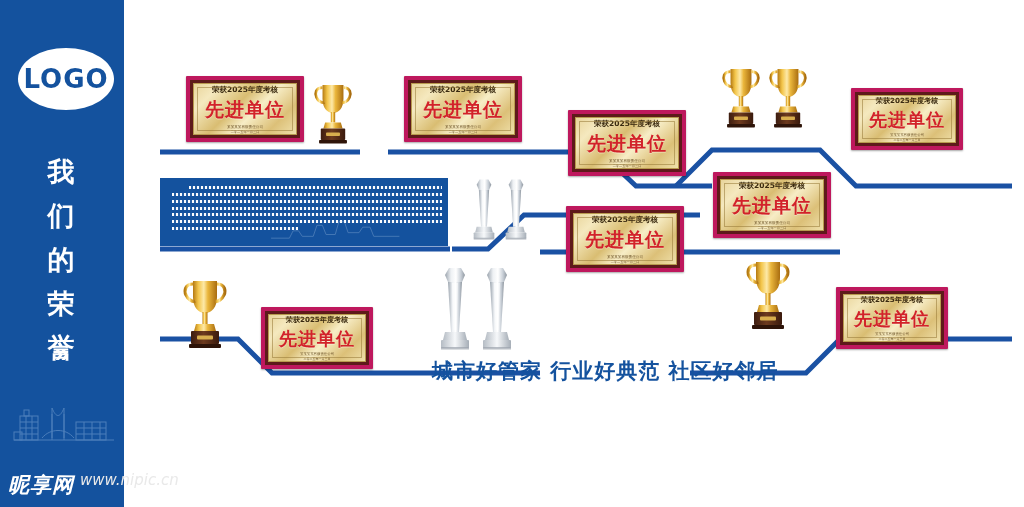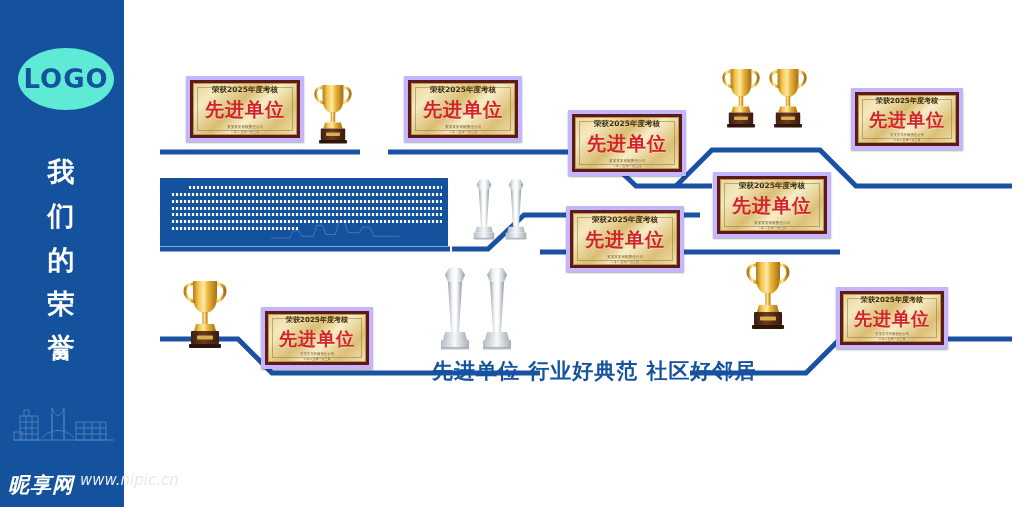--- a/index.html
+++ b/index.html
@@ -3,21 +3,21 @@
 <meta charset="utf-8">
 <style>
   html,body{margin:0;padding:0;background:#fff;}
   body{width:1024px;height:507px;position:relative;overflow:hidden;
        font-family:"Liberation Sans","DejaVu Sans",sans-serif;}
 
   #stage{position:absolute;left:0;top:0;width:1024px;height:507px;background:#ffffff;}
 
   
   .sidebar{position:absolute;left:0;top:0;width:124px;height:507px;background:#14529e;}
-  .logo-oval{position:absolute;left:18px;top:48px;width:96px;height:62px;background:#5eead4;
+  .logo-oval{position:absolute;left:18px;top:48px;width:96px;height:62px;background:#ffffff;
              border-radius:50%;display:flex;align-items:center;justify-content:center;}
   .logo-text{color:#14529e;font-size:26px;font-weight:700;letter-spacing:1px;
              font-family:"DejaVu Sans",sans-serif;}
   .side-title{position:absolute;left:0;top:150px;width:124px;text-align:center;color:#fff;}
   .side-title span{display:block;font-size:27px;font-weight:700;line-height:44px;letter-spacing:2px;}
   .chev{position:absolute;left:0;top:340px;width:124px;text-align:center;color:#fff;
         font-size:26px;font-weight:700;line-height:1;}
   .skyline{position:absolute;left:12px;top:392px;width:104px;height:62px;opacity:.45;}
 
   
@@ -27,21 +27,21 @@
   .wm-url{color:#e9e9e9;font-size:15px;font-style:italic;font-family:"DejaVu Sans",sans-serif;}
   .wm-right{position:absolute;right:6px;bottom:16px;background:#b4b4b4;color:#fff;
             font-size:12.5px;padding:5px 10px;letter-spacing:.2px;z-index:40;
             font-family:"DejaVu Sans",sans-serif;}
 
   
   #lines{position:absolute;left:0;top:0;width:1024px;height:507px;}
 
   
   .plaque{position:absolute;box-sizing:border-box;
-          border:4px solid #c4b5fd;background:#5e1a1a;
+          border:4px solid #be185d;background:#5e1a1a;
           box-shadow:0 1px 2px rgba(0,0,0,.35);
           border-radius:1px;padding:3px;}
   .plaque .inner{width:100%;height:100%;box-sizing:border-box;
           background:linear-gradient(135deg,#e8d49a 0%,#f5e9bf 18%,#d9bd72 42%,#f7edc6 58%,#dcc078 80%,#efe0ab 100%);
           border:1px solid #b79a4e;
           display:flex;flex-direction:column;align-items:center;justify-content:center;
           position:relative;overflow:hidden;}
   .plaque .inner:before{content:"";position:absolute;left:3px;top:3px;right:3px;bottom:3px;
           border:1px solid rgba(150,120,55,.55);pointer-events:none;}
   .pl-top{color:#3a2a10;font-weight:700;white-space:nowrap;
@@ -142,21 +142,21 @@
       <div class="ln" style="left: 4%; top: 22%; width: 94%;"></div>
       <div class="ln" style="left: 10%; top: 12%; width: 88%;"></div>
     <svg class="sky" viewBox="0 0 140 24">
       <g fill="none" stroke="#bcd4ee" stroke-width="1">
         <path d="M0 22 L20 22 L24 14 L30 14 L34 20 L46 20 L50 8 L56 8 L60 18 L70 18 L74 4 L80 4
                  L84 16 L96 16 L100 10 L108 10 L112 20 L140 20"></path>
       </g>
     </svg>
   </div>
 
-  <div class="slogan" id="slogan" style="left: 432px; top: 357px; font-size: 21px; letter-spacing: 1px;">先进单位  行业好典范  社区好邻居</div>
+  <div class="slogan" id="slogan" style="left: 432px; top: 357px; font-size: 21px; letter-spacing: 1px;">城市好管家  行业好典范  社区好邻居</div>
 
   <div class="wm-left">
     <span class="wm-cn">昵享网</span>
     <span class="wm-url">www.nipic.cn</span>
   </div>
 
 <div class="plaque" style="left: 186px; top: 76px; width: 118px; height: 66px;">
       <div class="inner">
         <div class="pl-top" style="font-size: 7.5px;">荣获2025年度考核</div>
         <div class="pl-main" style="font-size: 19px; margin: 2px 0px;">先进单位</div>

